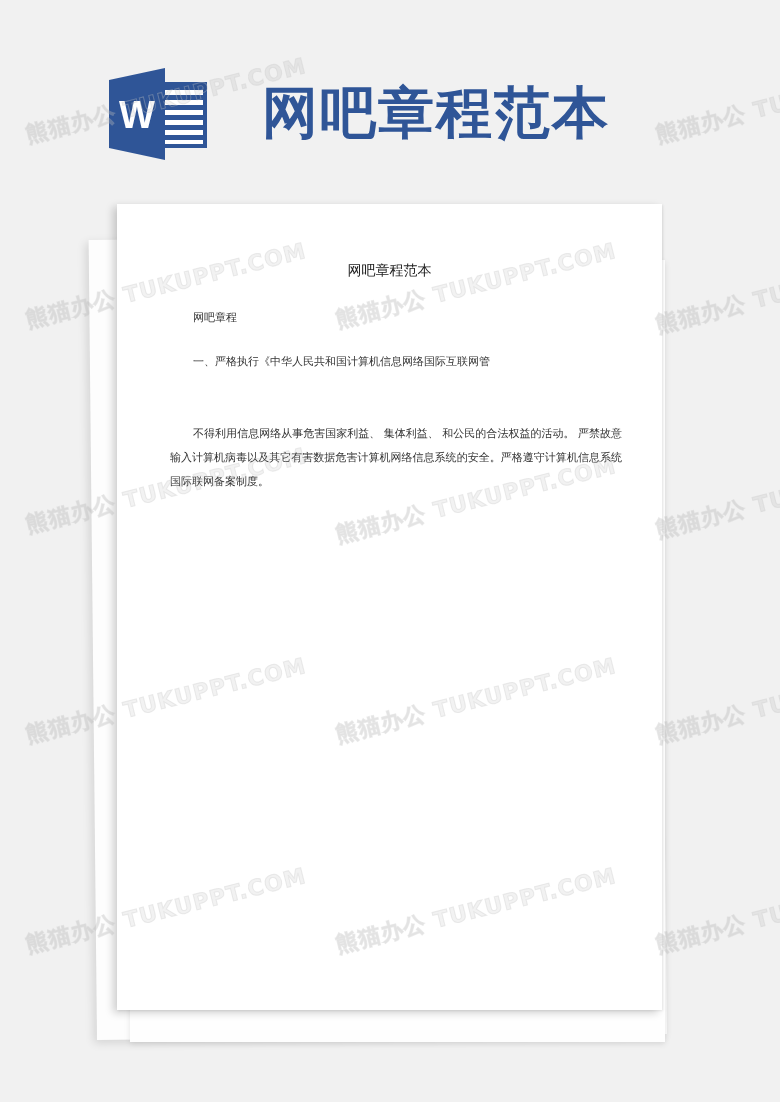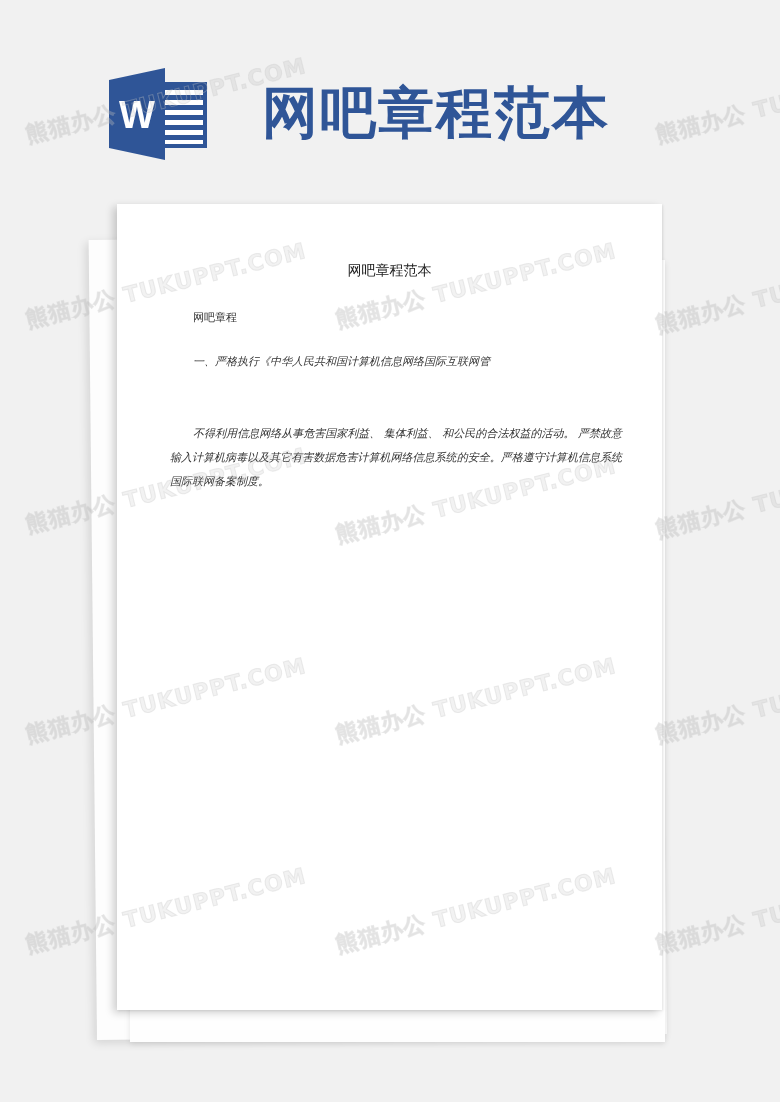--- a/index.html
+++ b/index.html
@@ -88,21 +88,21 @@
       font-size: 11px;
       color: #333;
       line-height: 24px;
     }
     .doc-body p {
       margin: 0;
       text-align: justify;
       text-align-last: left;
       word-break: break-all;
     }
-    .indent { text-indent: 2.1em; font-style: italic; }
+    .indent { text-indent: 2.1em; }
     .p-label { margin-bottom: 20px !important; text-indent: 2.1em; }
     .p-gap { height: 20px; }
     .p-gap-sm { height: 14px; }
 
     
     .watermark {
       position: absolute;
       font-family: "DejaVu Sans", sans-serif;
       font-weight: bold;
       font-size: 22px;

